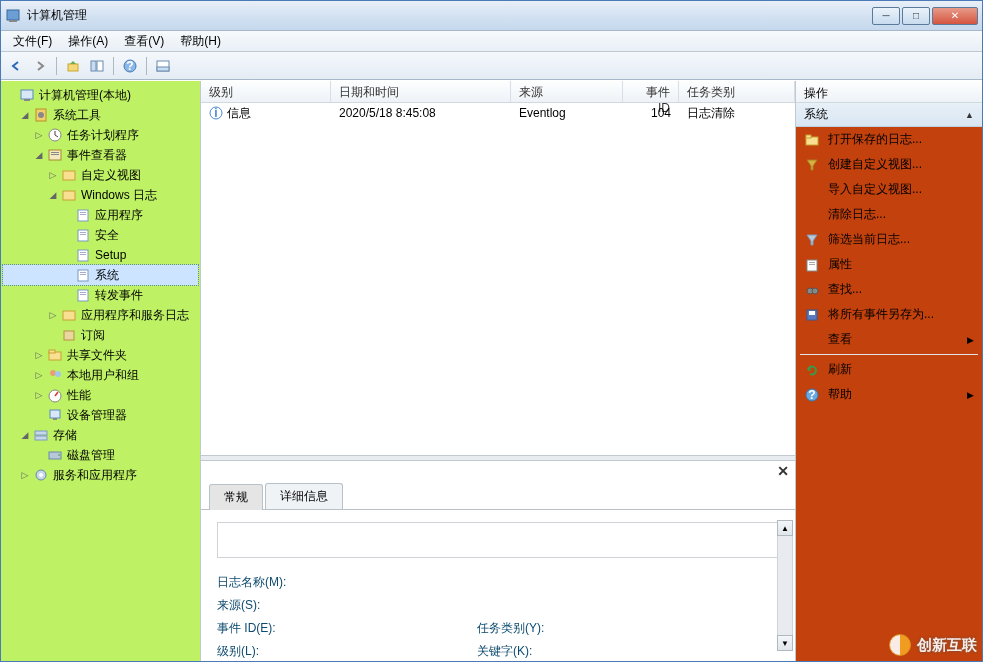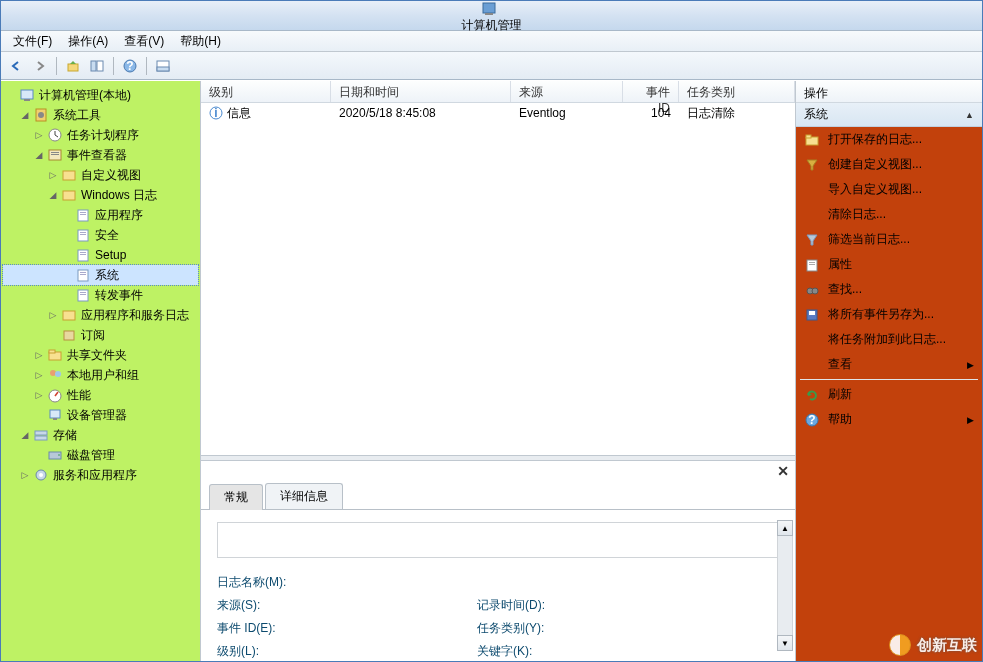--- a/index.html
+++ b/index.html
@@ -1,20 +1,20 @@
 <!DOCTYPE html>
 <html><head>
 <meta charset="utf-8">
 <style>
 * { box-sizing: border-box; margin: 0; padding: 0; font-family: "Microsoft YaHei", "Segoe UI", Tahoma, sans-serif; font-size: 12px; }
 body { width: 983px; height: 662px; overflow: hidden; background: #fff; }
 
 .window { width: 983px; height: 662px; display: flex; flex-direction: column; border: 1px solid #4a7bb8; }
 
-.titlebar { height: 30px; background: linear-gradient(to bottom, #e8eff8 0%, #d4e2f2 50%, #c5d8ed 100%); display: flex; align-items: center; padding: 0 4px; border-bottom: 1px solid #a8b8c8; flex-direction: column; }
+.titlebar { height: 30px; background: linear-gradient(to bottom, #e8eff8 0%, #d4e2f2 50%, #c5d8ed 100%); display: flex; align-items: center; padding: 0 4px; border-bottom: 1px solid #a8b8c8; }
 .titlebar .icon { width: 16px; height: 16px; margin-right: 6px; }
 .titlebar .title { flex: 1; color: #000; }
 .winbtns { display: flex; gap: 0; }
 .winbtn { width: 28px; height: 18px; border: 1px solid #5a7a9a; background: linear-gradient(to bottom, #eaf2fa, #c8dcef); display: flex; align-items: center; justify-content: center; font-size: 10px; color: #333; border-radius: 2px; margin-left: 2px; }
 .winbtn.close { background: linear-gradient(to bottom, #e89a8a, #d45540); color: #fff; width: 46px; }
 
 .menubar { height: 21px; background: linear-gradient(to bottom, #f7fafc, #e8eff6); border-bottom: 1px solid #c0c8d0; display: flex; align-items: center; padding: 0 4px; }
 .menubar .mitem { padding: 2px 8px; cursor: default; }
 
 .toolbar { height: 28px; background: linear-gradient(to bottom, #f4f8fc, #e4ecf4); border-bottom: 1px solid #a8b8c8; display: flex; align-items: center; padding: 0 4px; gap: 2px; }
@@ -377,21 +377,20 @@
           <div class="tab active">常规</div>
           <div class="tab">详细信息</div>
         </div>
         <div class="detail-body">
           <div class="detail-frame"></div>
           <div class="drow">
               <span class="dlabel">日志名称(M):</span>
             </div>
           <div class="drow">
               <span class="dlabel">来源(S):</span>
-              <span class="dlabel">记录时间(D):</span>
             </div>
           <div class="drow">
               <span class="dlabel">事件 ID(E):</span>
               <span class="dlabel">任务类别(Y):</span>
             </div>
           <div class="drow">
               <span class="dlabel">级别(L):</span>
               <span class="dlabel">关键字(K):</span>
             </div>
           <div class="detail-scroll">
@@ -465,24 +464,20 @@
           <span class="aicon">
             <svg width="14" height="14">
               <rect x="2" y="2" width="10" height="10" fill="#5a7ac0" stroke="#3a5a90"></rect>
               <rect x="4" y="3" width="6" height="4" fill="#fff"></rect>
             </svg>
           </span>
           <span>将所有事件另存为...</span>
         </div>
       <div class="aitem">
           <span class="aicon"></span>
-          <span>将任务附加到此日志...</span>
-        </div>
-      <div class="aitem">
-          <span class="aicon"></span>
           <span>查看</span>
           <span class="arrow">▶</span>
         </div>
       <div class="asep"></div>
       <div class="aitem">
           <span class="aicon">
             <svg width="14" height="14">
               <path d="M3 7 A4 4 0 1 1 5 11" fill="none" stroke="#3a9a4a" stroke-width="2"></path>
               <path d="M3 4 L3 8 L7 7 Z" fill="#3a9a4a"></path>
             </svg>

